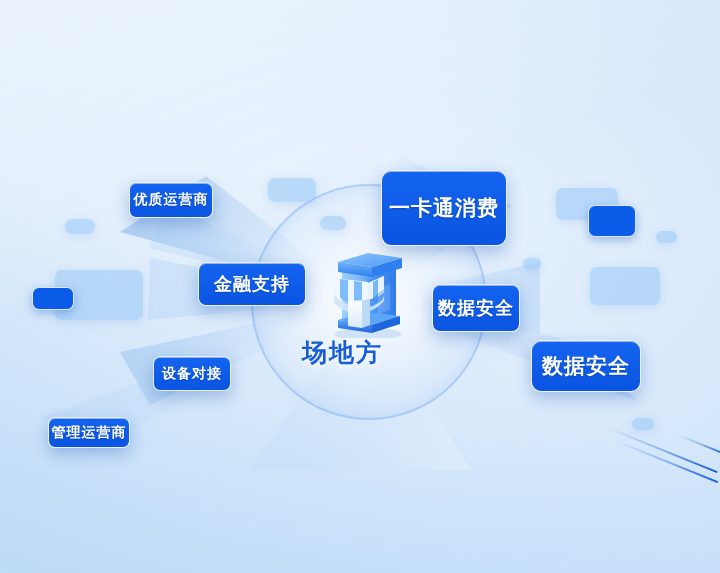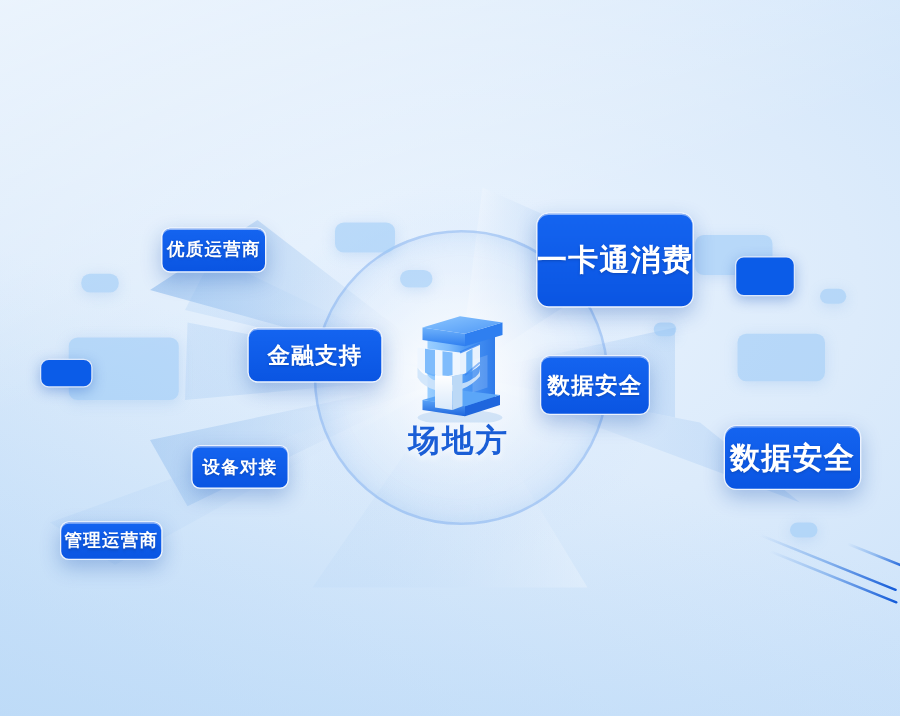--- a/index.html
+++ b/index.html
@@ -101,21 +101,21 @@
     border-radius: 8px;
     box-shadow: 0 6px 16px rgba(17,75,175,.30), 0 1px 0 rgba(255,255,255,.5) inset;
     font-weight: bold;
     letter-spacing: 1px;
     white-space: nowrap;
     text-shadow: 0 1px 2px rgba(10,50,130,.45);
     box-sizing: border-box;
   }
   .chip.sm  { font-size: 14px; border-radius: 7px; }
   .chip.md  { font-size: 18px; border-radius: 8px; }
-  .chip.lg  { font-size: 24px; border-radius: 10px; margin-left: 48px; }
+  .chip.lg  { font-size: 21px; border-radius: 10px; }
 
   
   #center-node {
     position: absolute;
     left: 302px;
     top: 238px;
     width: 130px;
     height: 145px;
   }
   #shop-icon {
@@ -123,21 +123,21 @@
     left: 10px;
     top: 0;
     width: 110px;
     height: 100px;
   }
   #center-label {
     position: absolute;
     left: 0;
     top: 98px;
     width: 130px;
-    text-align: center;
+    text-align: left;
     font-size: 25px;
     font-weight: bold;
     color: #1a5ed6;
     letter-spacing: 2px;
     text-shadow: 0 2px 5px rgba(255,255,255,.85);
   }
 </style>
 </head>
 <body>
 

